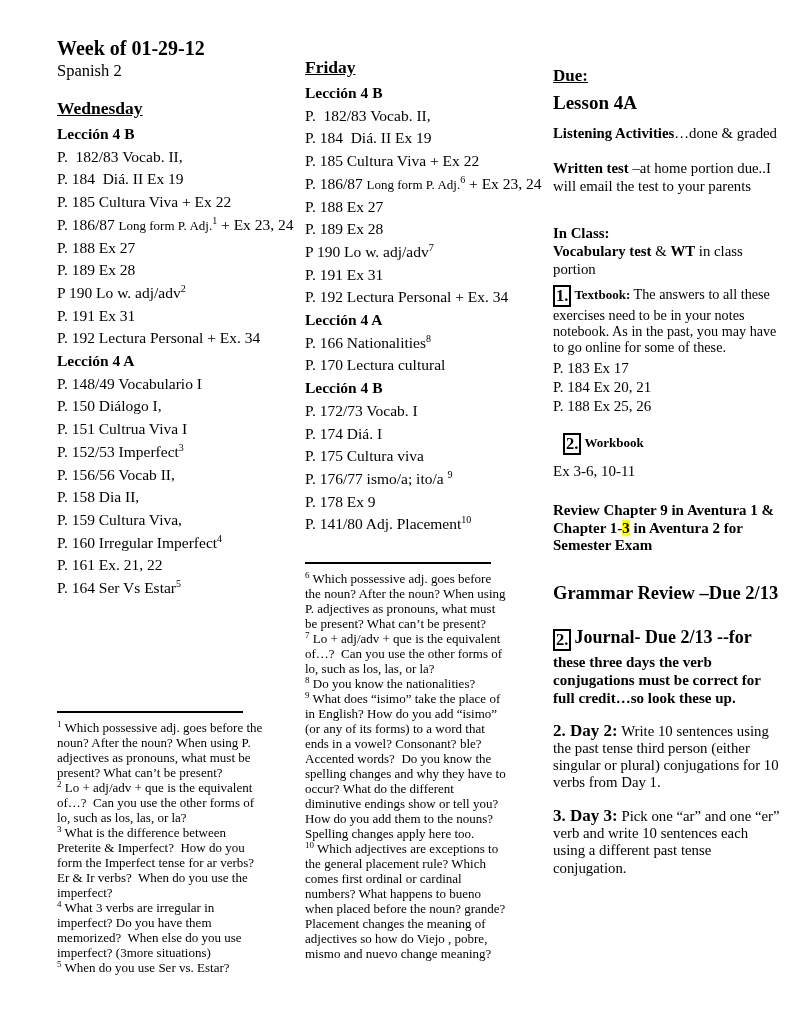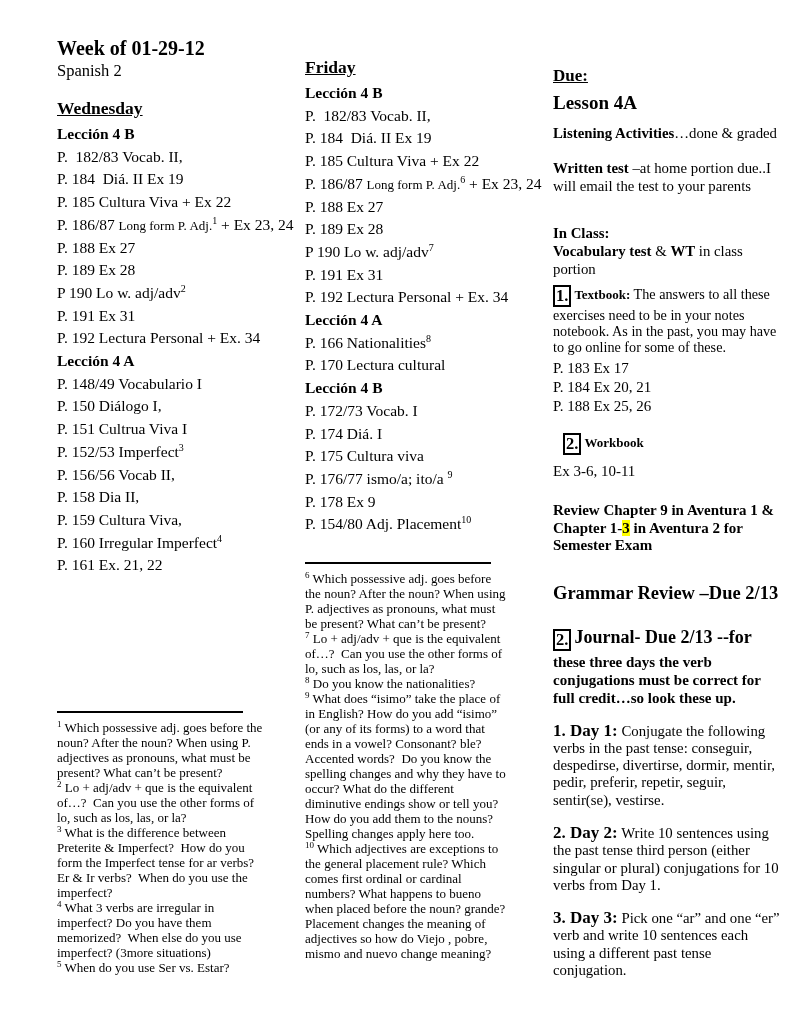--- a/index.html
+++ b/index.html
@@ -75,20 +75,21 @@
       <div class="item subhead"><span class="pre">Lección 4 A</span><span class="small"></span><sup></sup><span class="post"></span></div>
       <div class="item"><span class="pre">P. 148/49 Vocabulario I</span><span class="small"></span><sup></sup><span class="post"></span></div>
       <div class="item"><span class="pre">P. 150 Diálogo I,</span><span class="small"></span><sup></sup><span class="post"></span></div>
       <div class="item"><span class="pre">P. 151 Cultrua Viva I</span><span class="small"></span><sup></sup><span class="post"></span></div>
       <div class="item"><span class="pre">P. 152/53 Imperfect</span><span class="small"></span><sup>3</sup><span class="post"></span></div>
       <div class="item"><span class="pre">P. 156/56 Vocab II,</span><span class="small"></span><sup></sup><span class="post"></span></div>
       <div class="item"><span class="pre">P. 158 Dia II,</span><span class="small"></span><sup></sup><span class="post"></span></div>
       <div class="item"><span class="pre">P. 159 Cultura Viva,</span><span class="small"></span><sup></sup><span class="post"></span></div>
       <div class="item"><span class="pre">P. 160 Irregular Imperfect</span><span class="small"></span><sup>4</sup><span class="post"></span></div>
       <div class="item"><span class="pre">P. 161 Ex. 21, 22</span><span class="small"></span><sup></sup><span class="post"></span></div>
+      <div class="item"><span class="pre">P. 164 Ser Vs Estar</span><span class="small"></span><sup>5</sup><span class="post"></span></div>
     </div>
 </div>
 
 <div class="col col2">
   <div class="dayhead">Friday</div>
   <div class="list">
 
   <div class="item subhead"><span class="pre">Lección 4 B</span><span class="small"></span><sup></sup><span class="post"></span></div>
       <div class="item"><span class="pre">P.  182/83 Vocab. II,</span><span class="small"></span><sup></sup><span class="post"></span></div>
       <div class="item"><span class="pre">P. 184  Diá. II Ex 19</span><span class="small"></span><sup></sup><span class="post"></span></div>
@@ -101,21 +102,21 @@
       <div class="item"><span class="pre">P. 192 Lectura Personal + Ex. 34</span><span class="small"></span><sup></sup><span class="post"></span></div>
       <div class="item subhead"><span class="pre">Lección 4 A</span><span class="small"></span><sup></sup><span class="post"></span></div>
       <div class="item"><span class="pre">P. 166 Nationalities</span><span class="small"></span><sup>8</sup><span class="post"></span></div>
       <div class="item"><span class="pre">P. 170 Lectura cultural</span><span class="small"></span><sup></sup><span class="post"></span></div>
       <div class="item subhead"><span class="pre">Lección 4 B</span><span class="small"></span><sup></sup><span class="post"></span></div>
       <div class="item"><span class="pre">P. 172/73 Vocab. I</span><span class="small"></span><sup></sup><span class="post"></span></div>
       <div class="item"><span class="pre">P. 174 Diá. I</span><span class="small"></span><sup></sup><span class="post"></span></div>
       <div class="item"><span class="pre">P. 175 Cultura viva</span><span class="small"></span><sup></sup><span class="post"></span></div>
       <div class="item"><span class="pre">P. 176/77 ismo/a; ito/a </span><span class="small"></span><sup>9</sup><span class="post"></span></div>
       <div class="item"><span class="pre">P. 178 Ex 9</span><span class="small"></span><sup></sup><span class="post"></span></div>
-      <div class="item"><span class="pre">P. 154/80 Adj. Placement</span><span class="small"></span><sup>10</sup><span class="post"></span></div>
+      <div class="item"><span class="pre">P. 141/80 Adj. Placement</span><span class="small"></span><sup>10</sup><span class="post"></span></div>
     </div>
 </div>
 
 <div class="col col3">
   <div class="duehead">Due:</div>
   <div class="lesson-title">Lesson 4A</div>
 
   <div class="para p-listening nowrap"><b>Listening Activities</b><span>…done &amp; graded</span></div>
 
   <div class="para p-written"><b>Written test</b><span> –at home portion due..I will email the test to your parents</span></div>
@@ -142,21 +143,20 @@
 
   <div class="grammar nowrap">Grammar Review –Due 2/13</div>
 
   <div class="para p-journal">
     <div><span class="boxnum">2.</span><span class="bigbold2">Journal- Due 2/13 --for</span></div>
     <div class="journal-rest">these three days the verb conjugations must be correct for full credit…so look these up.</div>
   </div>
 
   <div class="days">
 
-  <div class="para p-day"><span class="daylabel">1. Day 1:</span><span class="daytext"> Conjugate the following verbs in the past tense: conseguir, despedirse, divertirse, dormir, mentir, pedir, preferir, repetir, seguir, sentir(se), vestirse.</span></div>
       <div class="para p-day"><span class="daylabel">2. Day 2:</span><span class="daytext"> Write 10 sentences using the past tense third person (either singular or plural) conjugations for 10 verbs from Day 1.</span></div>
       <div class="para p-day"><span class="daylabel">3. Day 3:</span><span class="daytext"> Pick one “ar” and one “er” verb and write 10 sentences each using a different past tense conjugation.</span></div>
     </div>
 </div>
 
 <div class="fnblock fn-left">
   <div class="fnline"></div>
   <div>
 
   <div class="fn"><sup>1</sup><span> Which possessive adj. goes before the noun? After the noun? When using P. adjectives as pronouns, what must be present? What can’t be present?</span></div>

